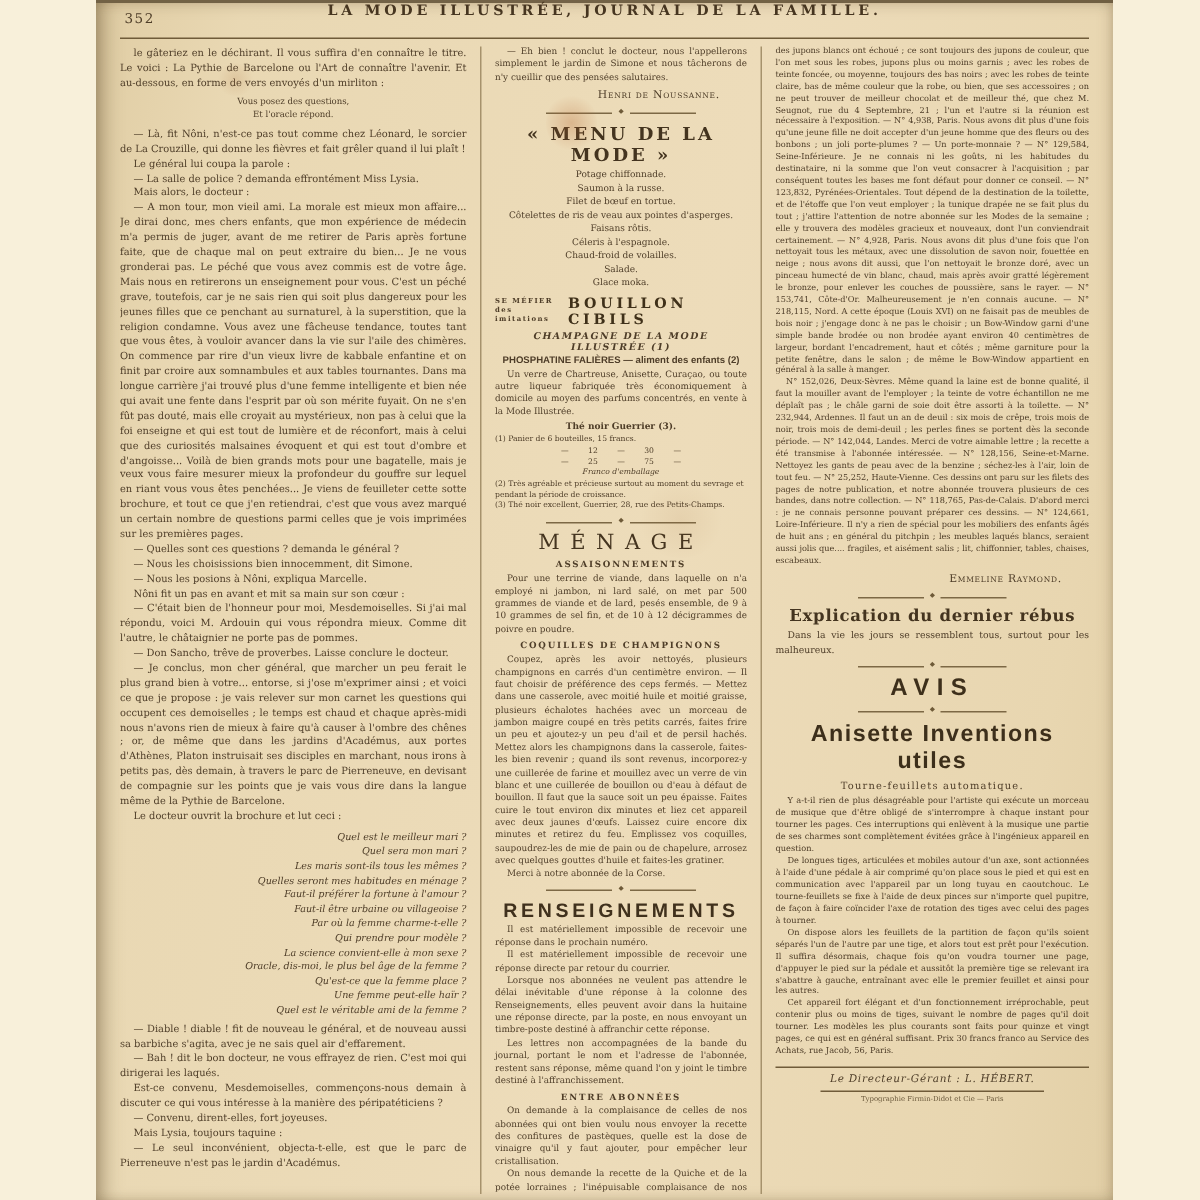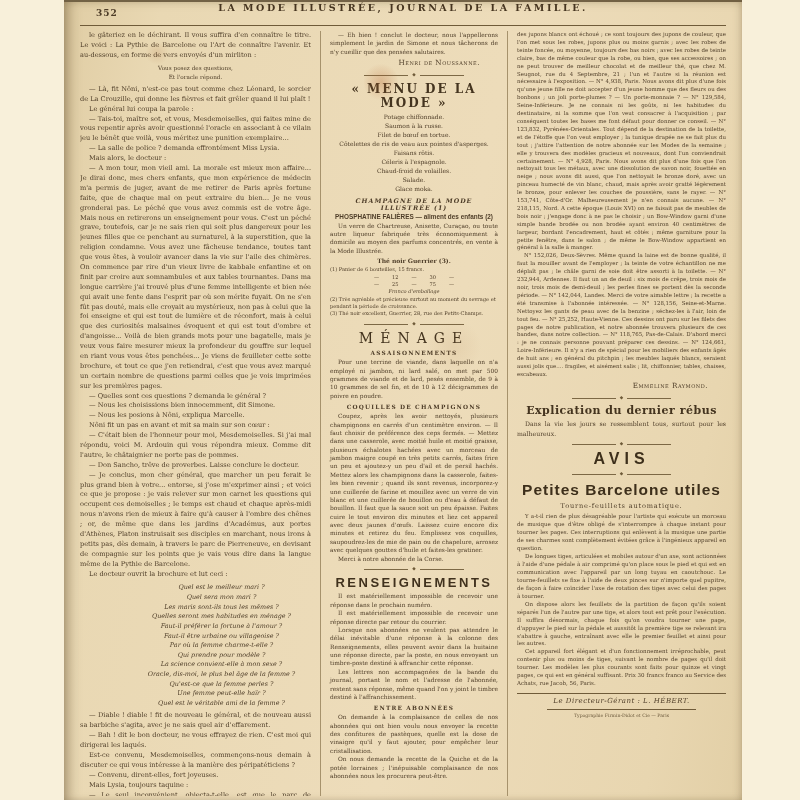--- a/index.html
+++ b/index.html
@@ -16,35 +16,35 @@
     box-shadow:inset 9px 0 14px -6px rgba(92,72,40,.55),
                inset -4px 0 10px -4px rgba(92,72,40,.35),
                inset 0 -4px 10px -6px rgba(92,72,40,.3);
   }
   .stain{position:absolute;border-radius:50%;pointer-events:none;}
   .stain.s1{left:300px;top:60px;width:34px;height:40px;background:radial-gradient(circle,rgba(178,96,44,.30),rgba(178,96,44,0) 70%);}
   .stain.s2{left:80px;top:40px;width:26px;height:22px;background:radial-gradient(circle,rgba(170,110,60,.18),rgba(170,110,60,0) 70%);}
   .stain.s3{left:360px;top:320px;width:60px;height:50px;background:radial-gradient(circle,rgba(160,110,60,.10),rgba(160,110,60,0) 70%);}
 
   header{position:relative;height:20px;}
-  .page-number{position:absolute;left:32px;top:6px;font-size:9px;font-weight:700;letter-spacing:1px;}
+  .page-number{position:absolute;left:19px;top:6px;font-size:9px;font-weight:400;letter-spacing:1px;}
   .journal-title{text-align:center;padding-top:0;font-size:9.5px;font-weight:700;letter-spacing:2.5px;color:#463520;}
   .header-rule{border-bottom:1px solid #6f5b39;margin:3px 16px 0;}
 
   .columns{display:flex;padding:5px 16px 0;height:770px;box-sizing:border-box;}
   .col{overflow:hidden;box-sizing:border-box;}
   .col-left{width:240px;padding-right:9px;}
   .col-mid{width:188px;padding:0 9px;border-left:1px solid #a6926c;border-right:1px solid #a6926c;}
   .col-right{flex:1;padding-left:9px;}
 
   p{margin:0;text-align:justify;}
   .col-left p.para{font-size:6.6px;line-height:1.5;text-indent:9px;}
   .verse{text-align:center;font-size:5.7px;line-height:1.6;margin:3px 0;}
   .questions{margin:4px 0 3px 24px;}
-  .questions p{font-style:italic;font-size:6.4px;line-height:1.5;text-align:center;margin-left:28px;}
+  .questions p{font-style:italic;font-size:6.4px;line-height:1.5;text-align:right;margin-left:28px;}
 
   .col-mid .para{font-size:5.9px;line-height:1.42;text-indent:8px;}
   .signature{text-align:right;font-variant:small-caps;font-size:7.2px;letter-spacing:.5px;padding:2px 18px 2px 0;}
   .orn{display:flex;align-items:center;justify-content:center;margin:4px 0;}
   .orn .orn-line{flex:0 0 44px;border-top:1px solid #7c6845;}
   .orn .orn-mark{font-size:4.5px;color:#6e5a38;padding:0 4px;line-height:1;}
   .menu-title{margin:4px 0 2px;text-align:center;font-size:12px;font-weight:700;letter-spacing:2px;color:#44341f;}
   .menu-list{text-align:center;font-size:6px;line-height:1.5;margin-bottom:4px;}
   .ad-row{display:flex;align-items:center;justify-content:center;margin:3px 0 1px;}
   .ad-small{font-size:4.6px;font-weight:700;letter-spacing:1px;text-align:left;margin-right:5px;line-height:1.3;}
@@ -91,21 +91,20 @@
   <div class="columns">
 
     <section class="col col-left">
       <p class="para">le gâteriez en le déchirant. Il vous suffira d'en connaître le titre. Le voici : La Pythie de Barcelone ou l'Art de connaître l'avenir. Et au-dessous, en forme de vers envoyés d'un mirliton :</p>
       <div class="verse">
         <div>Vous posez des questions,</div>
         <div>Et l'oracle répond.</div>
       </div>
       <p class="para">— Là, fit Nôni, n'est-ce pas tout comme chez Léonard, le sorcier de La Crouzille, qui donne les fièvres et fait grêler quand il lui plaît !</p>
       <p class="para">Le général lui coupa la parole :</p>
-      <p class="para">— Tais-toi, maître sot, et vous, Mesdemoiselles, qui faites mine de vous repentir après avoir questionné l'oracle en associant à ce vilain jeu le bénêt que voilà, vous méritez une punition exemplaire...</p>
       <p class="para">— La salle de police ? demanda effrontément Miss Lysia.</p>
       <p class="para">Mais alors, le docteur :</p>
       <p class="para">— A mon tour, mon vieil ami. La morale est mieux mon affaire... Je dirai donc, mes chers enfants, que mon expérience de médecin m'a permis de juger, avant de me retirer de Paris après fortune faite, que de chaque mal on peut extraire du bien... Je ne vous gronderai pas. Le péché que vous avez commis est de votre âge. Mais nous en retirerons un enseignement pour vous. C'est un péché grave, toutefois, car je ne sais rien qui soit plus dangereux pour les jeunes filles que ce penchant au surnaturel, à la superstition, que la religion condamne. Vous avez une fâcheuse tendance, toutes tant que vous êtes, à vouloir avancer dans la vie sur l'aile des chimères. On commence par rire d'un vieux livre de kabbale enfantine et on finit par croire aux somnambules et aux tables tournantes. Dans ma longue carrière j'ai trouvé plus d'une femme intelligente et bien née qui avait une fente dans l'esprit par où son mérite fuyait. On ne s'en fût pas douté, mais elle croyait au mystérieux, non pas à celui que la foi enseigne et qui est tout de lumière et de réconfort, mais à celui que des curiosités malsaines évoquent et qui est tout d'ombre et d'angoisse... Voilà de bien grands mots pour une bagatelle, mais je veux vous faire mesurer mieux la profondeur du gouffre sur lequel en riant vous vous êtes penchées... Je viens de feuilleter cette sotte brochure, et tout ce que j'en retiendrai, c'est que vous avez marqué un certain nombre de questions parmi celles que je vois imprimées sur les premières pages.</p>
       <p class="para">— Quelles sont ces questions ? demanda le général ?</p>
       <p class="para">— Nous les choisissions bien innocemment, dit Simone.</p>
       <p class="para">— Nous les posions à Nôni, expliqua Marcelle.</p>
       <p class="para">Nôni fit un pas en avant et mit sa main sur son cœur :</p>
       <p class="para">— C'était bien de l'honneur pour moi, Mesdemoiselles. Si j'ai mal répondu, voici M. Ardouin qui vous répondra mieux. Comme dit l'autre, le châtaignier ne porte pas de pommes.</p>
       <p class="para">— Don Sancho, trêve de proverbes. Laisse conclure le docteur.</p>
       <p class="para">— Je conclus, mon cher général, que marcher un peu ferait le plus grand bien à votre... entorse, si j'ose m'exprimer ainsi ; et voici ce que je propose : je vais relever sur mon carnet les questions qui occupent ces demoiselles ; le temps est chaud et chaque après-midi nous n'avons rien de mieux à faire qu'à causer à l'ombre des chênes ; or, de même que dans les jardins d'Académus, aux portes d'Athènes, Platon instruisait ses disciples en marchant, nous irons à petits pas, dès demain, à travers le parc de Pierreneuve, en devisant de compagnie sur les points que je vais vous dire dans la langue même de la Pythie de Barcelone.</p>
@@ -114,21 +113,21 @@
         <p>Quel est le meilleur mari ?</p>
         <p>Quel sera mon mari ?</p>
         <p>Les maris sont-ils tous les mêmes ?</p>
         <p>Quelles seront mes habitudes en ménage ?</p>
         <p>Faut-il préférer la fortune à l'amour ?</p>
         <p>Faut-il être urbaine ou villageoise ?</p>
         <p>Par où la femme charme-t-elle ?</p>
         <p>Qui prendre pour modèle ?</p>
         <p>La science convient-elle à mon sexe ?</p>
         <p>Oracle, dis-moi, le plus bel âge de la femme ?</p>
-        <p>Qu'est-ce que la femme perles ?</p>
+        <p>Qu'est-ce que la femme place ?</p>
         <p>Une femme peut-elle haïr ?</p>
         <p>Quel est le véritable ami de la femme ?</p>
       </div>
       <p class="para">— Diable ! diable ! fit de nouveau le général, et de nouveau aussi sa barbiche s'agita, avec je ne sais quel air d'effarement.</p>
       <p class="para">— Bah ! dit le bon docteur, ne vous effrayez de rien. C'est moi qui dirigerai les laqués.</p>
       <p class="para">Est-ce convenu, Mesdemoiselles, commençons-nous demain à discuter ce qui vous intéresse à la manière des péripatéticiens ?</p>
       <p class="para">— Convenu, dirent-elles, fort joyeuses.</p>
       <p class="para">Mais Lysia, toujours taquine :</p>
       <p class="para">— Le seul inconvénient, objecta-t-elle, est que le parc de Pierreneuve n'est pas le jardin d'Académus.</p>
     </section>
@@ -148,20 +147,27 @@
         <div>Saumon à la russe.</div>
         <div>Filet de bœuf en tortue.</div>
         <div>Côtelettes de ris de veau aux pointes d'asperges.</div>
         <div>Faisans rôtis.</div>
         <div>Céleris à l'espagnole.</div>
         <div>Chaud-froid de volailles.</div>
         <div>Salade.</div>
         <div>Glace moka.</div>
       </div>
 
+      <div class="ad-row">
+        <div class="ad-small">
+          <div>SE MÉFIER</div>
+          <div>des imitations</div>
+        </div>
+        <div class="ad-big">BOUILLON CIBILS</div>
+      </div>
       <div class="ad-champagne">CHAMPAGNE DE LA MODE ILLUSTRÉE (1)</div>
       <div class="ad-phosphatine">PHOSPHATINE FALIÈRES — aliment des enfants (2)</div>
       <p class="para">Un verre de Chartreuse, Anisette, Curaçao, ou toute autre liqueur fabriquée très économiquement à domicile au moyen des parfums concentrés, en vente à la Mode Illustrée.</p>
       <div class="the-line">Thé noir Guerrier (3).</div>
 
       <div class="footnotes">
         <div>(1) Panier de 6 bouteilles, 15 francs.</div>
         <div class="pre">—        12        —        30        —</div>
         <div class="pre">—        25        —        75        —</div>
         <div class="center">Franco d'emballage</div>
@@ -220,21 +226,21 @@
         </div>
 
       <h2 class="avis-title">AVIS</h2>
 
       <div class="orn">
           <span class="orn-line"></span>
           <span class="orn-mark">◆</span>
           <span class="orn-line"></span>
         </div>
 
-      <h2 class="inv-title">Petites Barcelone utiles</h2>
+      <h2 class="inv-title">Anisette Inventions utiles</h2>
       <div class="inv-sub">Tourne-feuillets automatique.</div>
       <p class="inv-para">Y a-t-il rien de plus désagréable pour l'artiste qui exécute un morceau de musique que d'être obligé de s'interrompre à chaque instant pour tourner les pages. Ces interruptions qui enlèvent à la musique une partie de ses charmes sont complètement évitées grâce à l'ingénieux appareil en question.</p>
       <p class="inv-para">De longues tiges, articulées et mobiles autour d'un axe, sont actionnées à l'aide d'une pédale à air comprimé qu'on place sous le pied et qui est en communication avec l'appareil par un long tuyau en caoutchouc. Le tourne-feuillets se fixe à l'aide de deux pinces sur n'importe quel pupitre, de façon à faire coïncider l'axe de rotation des tiges avec celui des pages à tourner.</p>
       <p class="inv-para">On dispose alors les feuillets de la partition de façon qu'ils soient séparés l'un de l'autre par une tige, et alors tout est prêt pour l'exécution. Il suffira désormais, chaque fois qu'on voudra tourner une page, d'appuyer le pied sur la pédale et aussitôt la première tige se relevant ira s'abattre à gauche, entraînant avec elle le premier feuillet et ainsi pour les autres.</p>
       <p class="inv-para">Cet appareil fort élégant et d'un fonctionnement irréprochable, peut contenir plus ou moins de tiges, suivant le nombre de pages qu'il doit tourner. Les modèles les plus courants sont faits pour quinze et vingt pages, ce qui est en général suffisant. Prix 30 francs franco au Service des Achats, rue Jacob, 56, Paris.</p>
 
       <div class="foot-rule"></div>
       <div class="gerant">Le Directeur-Gérant : L. HÉBERT.</div>
       <div class="foot-rule thin"></div>
       <div class="typo">Typographie Firmin-Didot et Cie — Paris</div>

